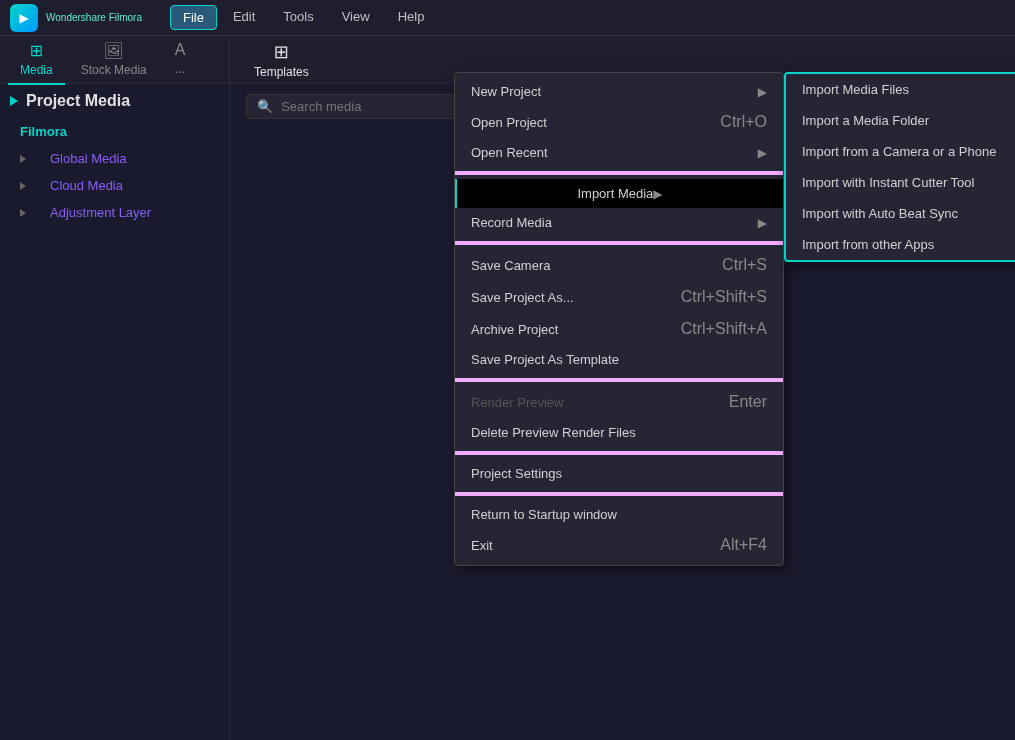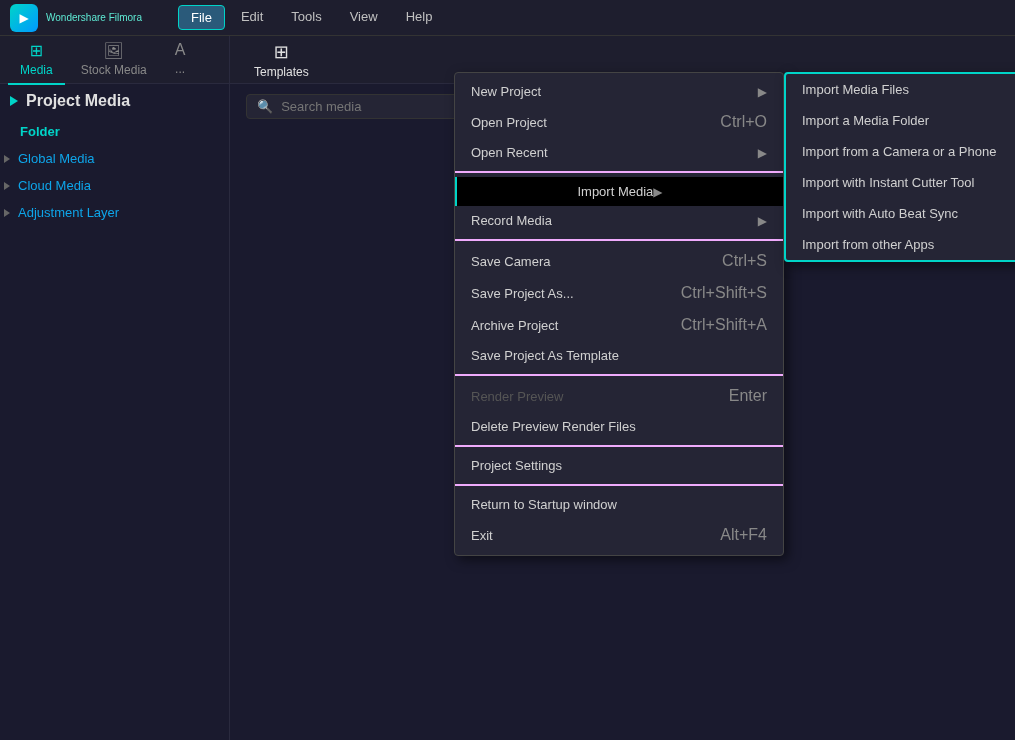--- a/index.html
+++ b/index.html
@@ -36,21 +36,20 @@
       color: white;
     }
     .title-bar-name {
       color: #5eead4;
       font-size: 10px;
       margin-right: 28px;
     }
     .menu-bar {
       display: flex;
       gap: 4px;
-      margin-left: 8px;
     }
     .menu-item {
       padding: 4px 12px;
       border-radius: 4px;
       cursor: pointer;
       color: #c0c0c0;
       font-size: 13px;
     }
     .menu-item.active {
       background: #2a5a7a;
@@ -122,25 +121,25 @@
     .section-label {
       color: #00d4c8;
       font-size: 13px;
       font-weight: bold;
       padding: 6px 20px;
     }
 
     .tree-item {
       display: flex;
       align-items: center;
-      padding: 6px 14px 6px 4px;
-      cursor: pointer;
-      color: #0ea5e9;
-      font-size: 13px;
-      gap: 8px;
+      padding: 6px 14px 6px 20px;
+      cursor: pointer;
+      color: #8b5cf6;
+      font-size: 13px;
+      gap: 24px;
     }
     .tree-arrow {
       display: inline-block;
       width: 0; height: 0;
       border-top: 4px solid transparent;
       border-bottom: 4px solid transparent;
       border-left: 6px solid #666;
     }
 
     
@@ -213,21 +212,21 @@
       background: #252535;
       border: 1px solid #444;
       border-radius: 4px;
       box-shadow: 4px 4px 12px rgba(0,0,0,0.5);
       z-index: 100;
       pointer-events: all;
     }
 
     .menu-section {
       padding: 4px 0;
-      border-bottom: 2px solid #f0abfc;
+      border-bottom: 4px solid #f0abfc;
     }
     .menu-section:last-child { border-bottom: none; }
 
     .dropdown-item {
       display: flex;
       align-items: center;
       justify-content: space-between;
       padding: 7px 16px;
       cursor: pointer;
       color: #d0d0d0;
@@ -308,21 +307,21 @@
         <span class="tab-icon">A</span>
         <span>...</span>
       </div>
     </div>
 
     <div class="project-media-header">
       <span class="triangle"></span>
       <span>Project Media</span>
     </div>
 
-    <div class="section-label">Folder</div>
+    <div class="section-label">Filmora</div>
 
     <div class="tree-item">
       <span class="tree-arrow"></span>
       <span>Global Media</span>
     </div>
     <div class="tree-item">
       <span class="tree-arrow"></span>
       <span>Cloud Media</span>
     </div>
     <div class="tree-item">

